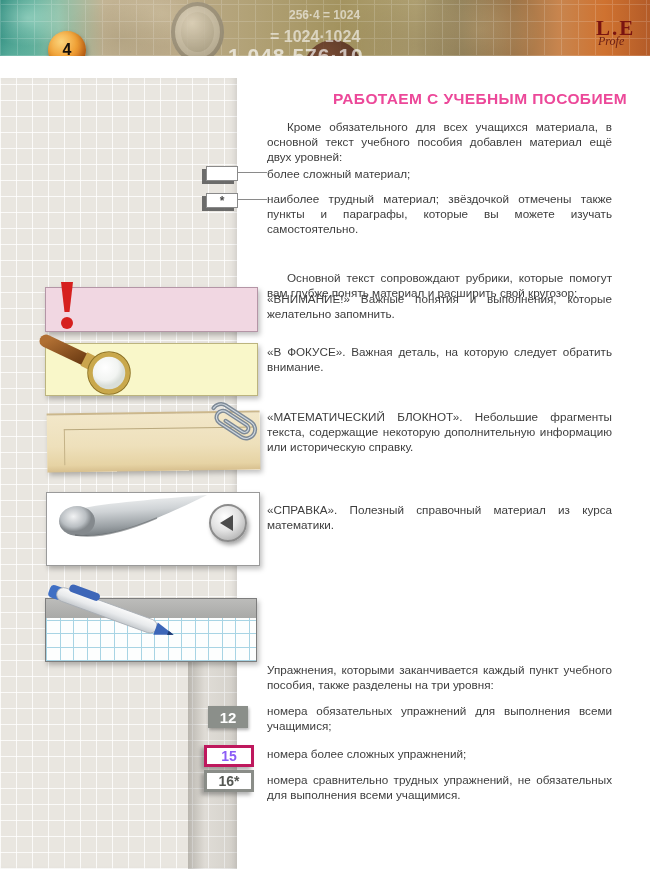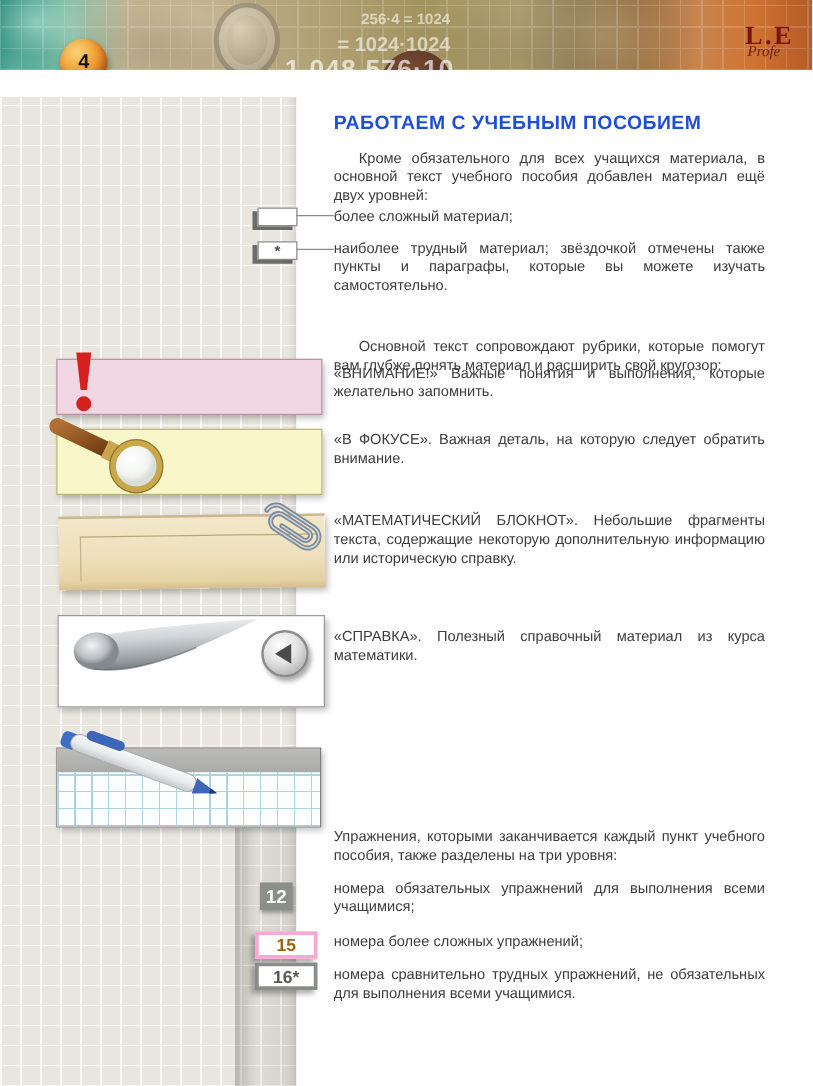--- a/index.html
+++ b/index.html
@@ -75,32 +75,32 @@
     repeating-linear-gradient(0deg,var(--accent-grid-blue,#a8d4e4) 0 1px,transparent 1px 13.5px);}
   .overicon{position:absolute;pointer-events:none;}
   .pushpin{position:absolute;right:12px;top:11px;width:34px;height:34px;border-radius:50%;
     background:radial-gradient(circle at 40% 32%,#ffffff,#e2e2e2 45%,#b5b5b5 80%,#8f8f8f 100%);
     border:2px solid #8c8c8c;box-shadow:2px 3px 4px rgba(0,0,0,.35);
     display:flex;align-items:center;justify-content:center;}
   .pushpin .tri{width:0;height:0;border-right:13px solid #4b4b4b;
     border-top:8px solid transparent;border-bottom:8px solid transparent;margin-right:4px;}
   
   .numbox{position:absolute;display:flex;align-items:center;justify-content:center;font-weight:bold;}
-  .n12{left:208px;top:706px;width:26px;height:22px;background:#8b8f8a;color:#fff;font-size:15px;
+  .n12{left:208px;top:706px;width:40px;height:22px;background:#8b8f8a;color:#fff;font-size:15px;
     box-shadow:1px 2px 3px rgba(0,0,0,.3);}
-  .n15{left:204px;top:745px;width:44px;height:16px;background:#fff;border:3px solid #f9a8d4;
-    color:#a16207;font-size:14px;box-shadow:-3px 3px 4px rgba(60,60,60,.4);}
+  .n15{left:204px;top:745px;width:44px;height:16px;background:#fff;border:3px solid #be185d;
+    color:#8b5cf6;font-size:14px;box-shadow:-3px 3px 4px rgba(60,60,60,.4);}
   .n16{left:204px;top:770px;width:44px;height:16px;background:#fff;border:3px solid #8a8d88;
     color:#555853;font-size:14px;box-shadow:-3px 3px 4px rgba(60,60,60,.4);}
   
   .txt{position:absolute;left:267px;width:345px;font-size:11.7px;line-height:15.2px;
     text-align:justify;color:#3d3d3d;}
   .indent{text-indent:20px;}
   .h1{position:absolute;left:267px;top:90px;width:360px;font-size:15.5px;font-weight:bold;
-    letter-spacing:.4px;color:#1d4ed8;text-align:left;}
+    letter-spacing:.4px;color:#ec4899;text-align:right;}
 </style>
 </head>
 <body>
 
 <div class="page">
 
   <div class="header">
     <div class="marbling"></div>
     <div class="gridveil"></div>
     <div class="coin"></div>

